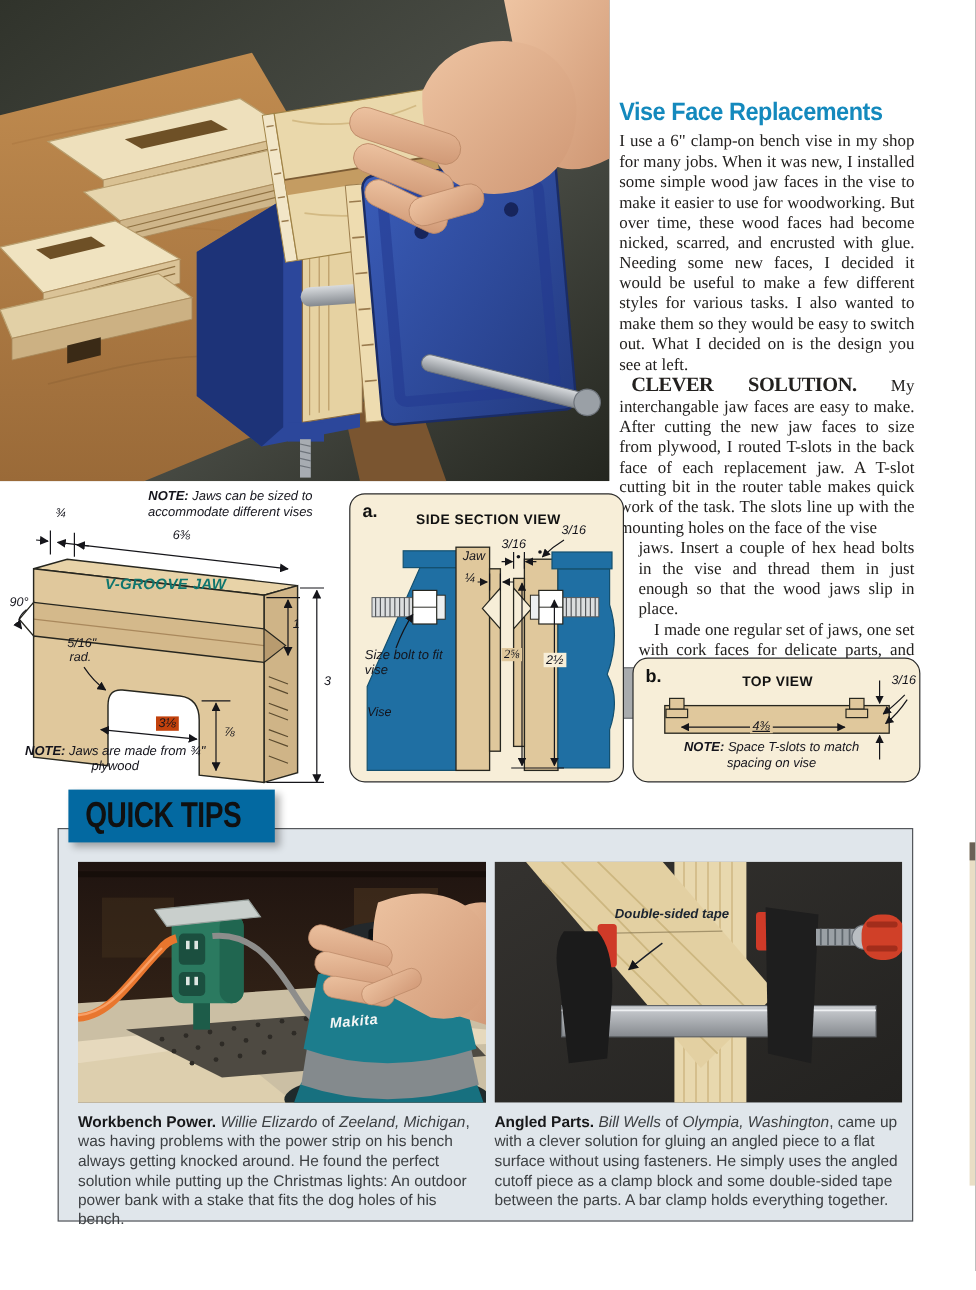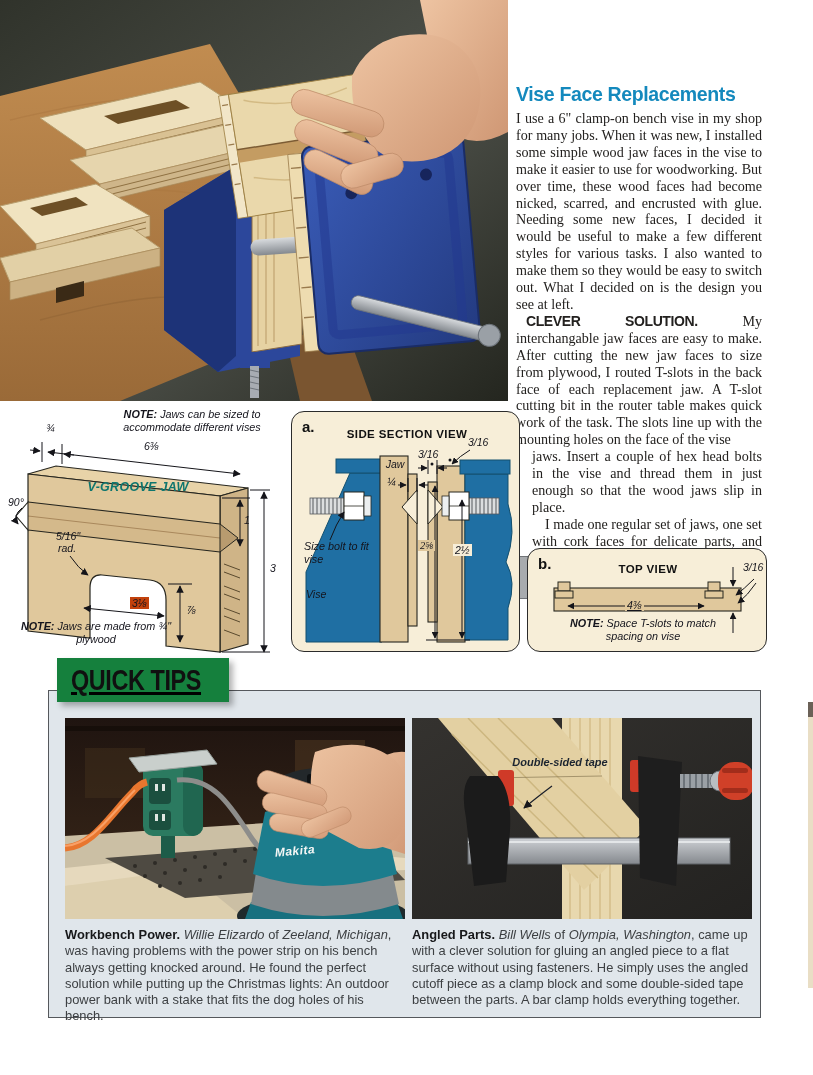--- a/index.html
+++ b/index.html
@@ -15,21 +15,21 @@
   .article h1 {
     font-family:"Liberation Sans", sans-serif; font-weight:bold; font-size:21px;
     color:#1489bd; letter-spacing:-0.4px; white-space:nowrap;
     transform:scaleX(0.93); transform-origin:left; margin-bottom:4px;
   }
   .art-p {
     font-family:"Liberation Serif", serif; font-size:14.1px; line-height:16.9px;
     text-align:justify; color:#23211f;
   }
   .lead-in {
-    font-family:Liberation Sans, sans-serif; font-weight:bold; font-size:14px;
+    font-family:Liberation Serif, serif; font-weight:bold; font-size:17px;
     letter-spacing:-0.4px;
   }
   .p2 { margin-top:0; }
   .p2 .indent { display:inline-block; width:10px; }
   .narrow { margin-left:16px; }
   .narrow .art-p.ind { text-indent:13px; }
   .signature { text-align:right; font-family:"Liberation Serif", serif; font-style:italic; font-size:14px; line-height:17px; margin-top:2px; }
   
   .dlabel { position:absolute; font:italic 10.5px "Liberation Sans", sans-serif; color:#14141c; white-space:nowrap; }
   .dlabel.bg { background:#f7eed8; padding:0 2px; }
@@ -40,22 +40,22 @@
   .jaw-drawing { position:absolute; left:8px; top:404px; width:280px; height:256px; }
   .panel { background:#f7eed8; border:1.6px solid #2b2b2b; border-radius:13px; position:absolute; overflow:visible; }
   .panel-a { left:291px; top:411px; width:229px; height:241px; }
   .panel-b { left:527px; top:548px; width:240px; height:104px; }
   .gray-block { position:absolute; left:505px; top:556px; width:25px; height:43px; background:#a8abae; border:1px solid #707377; }
   .panel svg, .jaw-drawing svg { position:absolute; left:0; top:0; }
   .jaw-title { position:absolute; font:italic bold 12.5px "Liberation Sans", sans-serif; color:#0f766e; letter-spacing:0.3px; }
   
   .quick-tips { position:absolute; left:48px; top:690px; width:713px; height:328px; background:#e0e6eb; border:1.6px solid #55585c; }
   .qt-label {
-    position:absolute; left:8px; top:-33px; width:172px; height:44px; background:#15803d;
-    box-shadow:4px 4px 6px rgba(0,0,0,0.30); display:flex; align-items:center; padding-left:14px;text-decoration:underline;
+    position:absolute; left:8px; top:-33px; width:172px; height:44px; background:#0369a1;
+    box-shadow:4px 4px 6px rgba(0,0,0,0.30); display:flex; align-items:center; padding-left:14px;
   }
   .qt-label span {
     font:600 30px "Liberation Sans", sans-serif; color:#101010; letter-spacing:-0.5px;
     transform:scaleX(0.78); transform-origin:left; white-space:nowrap;
   }
   .tip-photo { position:absolute; top:27px; width:340px; height:201px; overflow:hidden; }
   .tip-photo.one { left:16px; } .tip-photo.two { left:363px; }
   .tip-caption { position:absolute; top:236px; width:340px; font:12.9px "Liberation Sans", sans-serif; line-height:16.3px; color:#3d4043; }
   .tip-caption.one { left:16px; } .tip-caption.two { left:363px; }
   .cap-lead { font-weight:bold; color:#17181a; }

